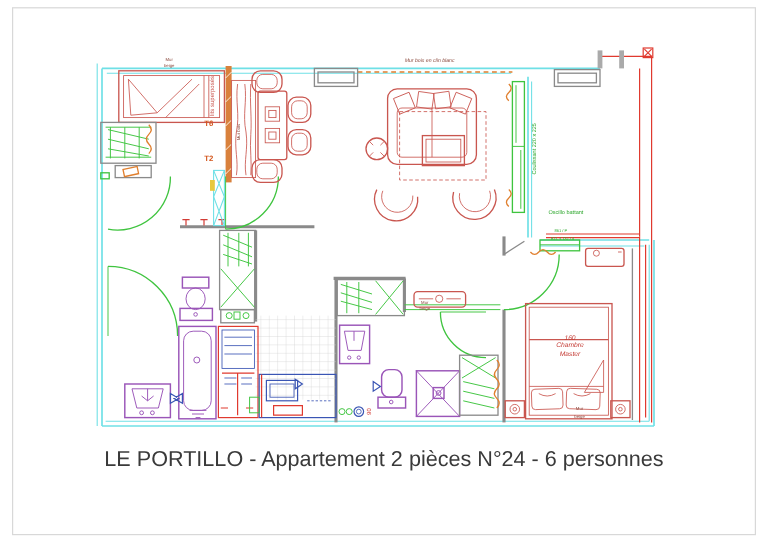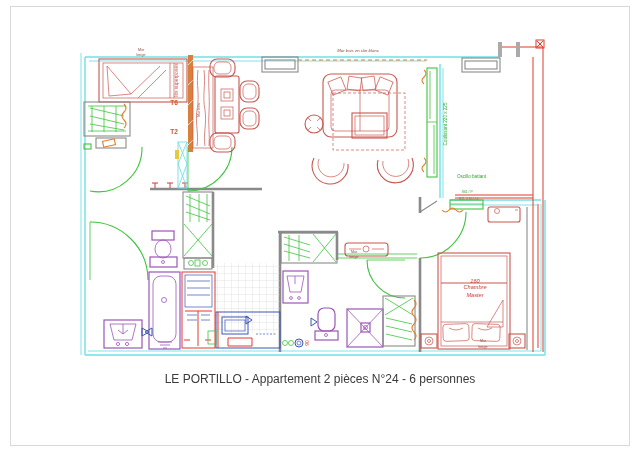--- a/index.html
+++ b/index.html
@@ -8,21 +8,21 @@
     --appliance_blue:#3a55b4; --radiator_orange:#e07f2e; --wall_gray:#8a8a8a;
     --grid_gray:#cfcfcf; --label_maroon:#8b4a3e; --caption_dark:#3a3a3a;
   }
   html,body{margin:0;padding:0;background:#fff;}
   .page{position:relative;width:640px;height:452px;background:#fff;overflow:hidden;
         font-family:"Liberation Sans",sans-serif;}
   .page-frame{position:absolute;left:10px;top:6px;width:618px;height:438px;
         border:1px solid #d8d8d8;pointer-events:none;}
   .plan{position:absolute;left:0;top:0;}
   .caption{position:absolute;left:0;top:372px;width:640px;text-align:center;
-        font-size:12px;color:var(--caption_dark);}
+        font-size:18px;color:var(--caption_dark);}
   
   .cw{stroke:var(--wall_cyan);stroke-width:1.4;fill:none}
   .cwt{stroke:var(--wall_cyan);stroke-width:.9;fill:none}
   .rf{stroke:var(--furniture_red);stroke-width:1.1;fill:none}
   .rft{stroke:var(--furniture_red);stroke-width:.7;fill:none}
   .rd{stroke:var(--accent_red);stroke-width:1;fill:none}
   .gw{stroke:var(--wall_gray);stroke-width:2.6;fill:none}
   .gwt{stroke:var(--wall_gray);stroke-width:1.1;fill:none}
   .gr{stroke:var(--door_green);stroke-width:1.1;fill:none}
   .grt{stroke:var(--door_green);stroke-width:.8;fill:none}

